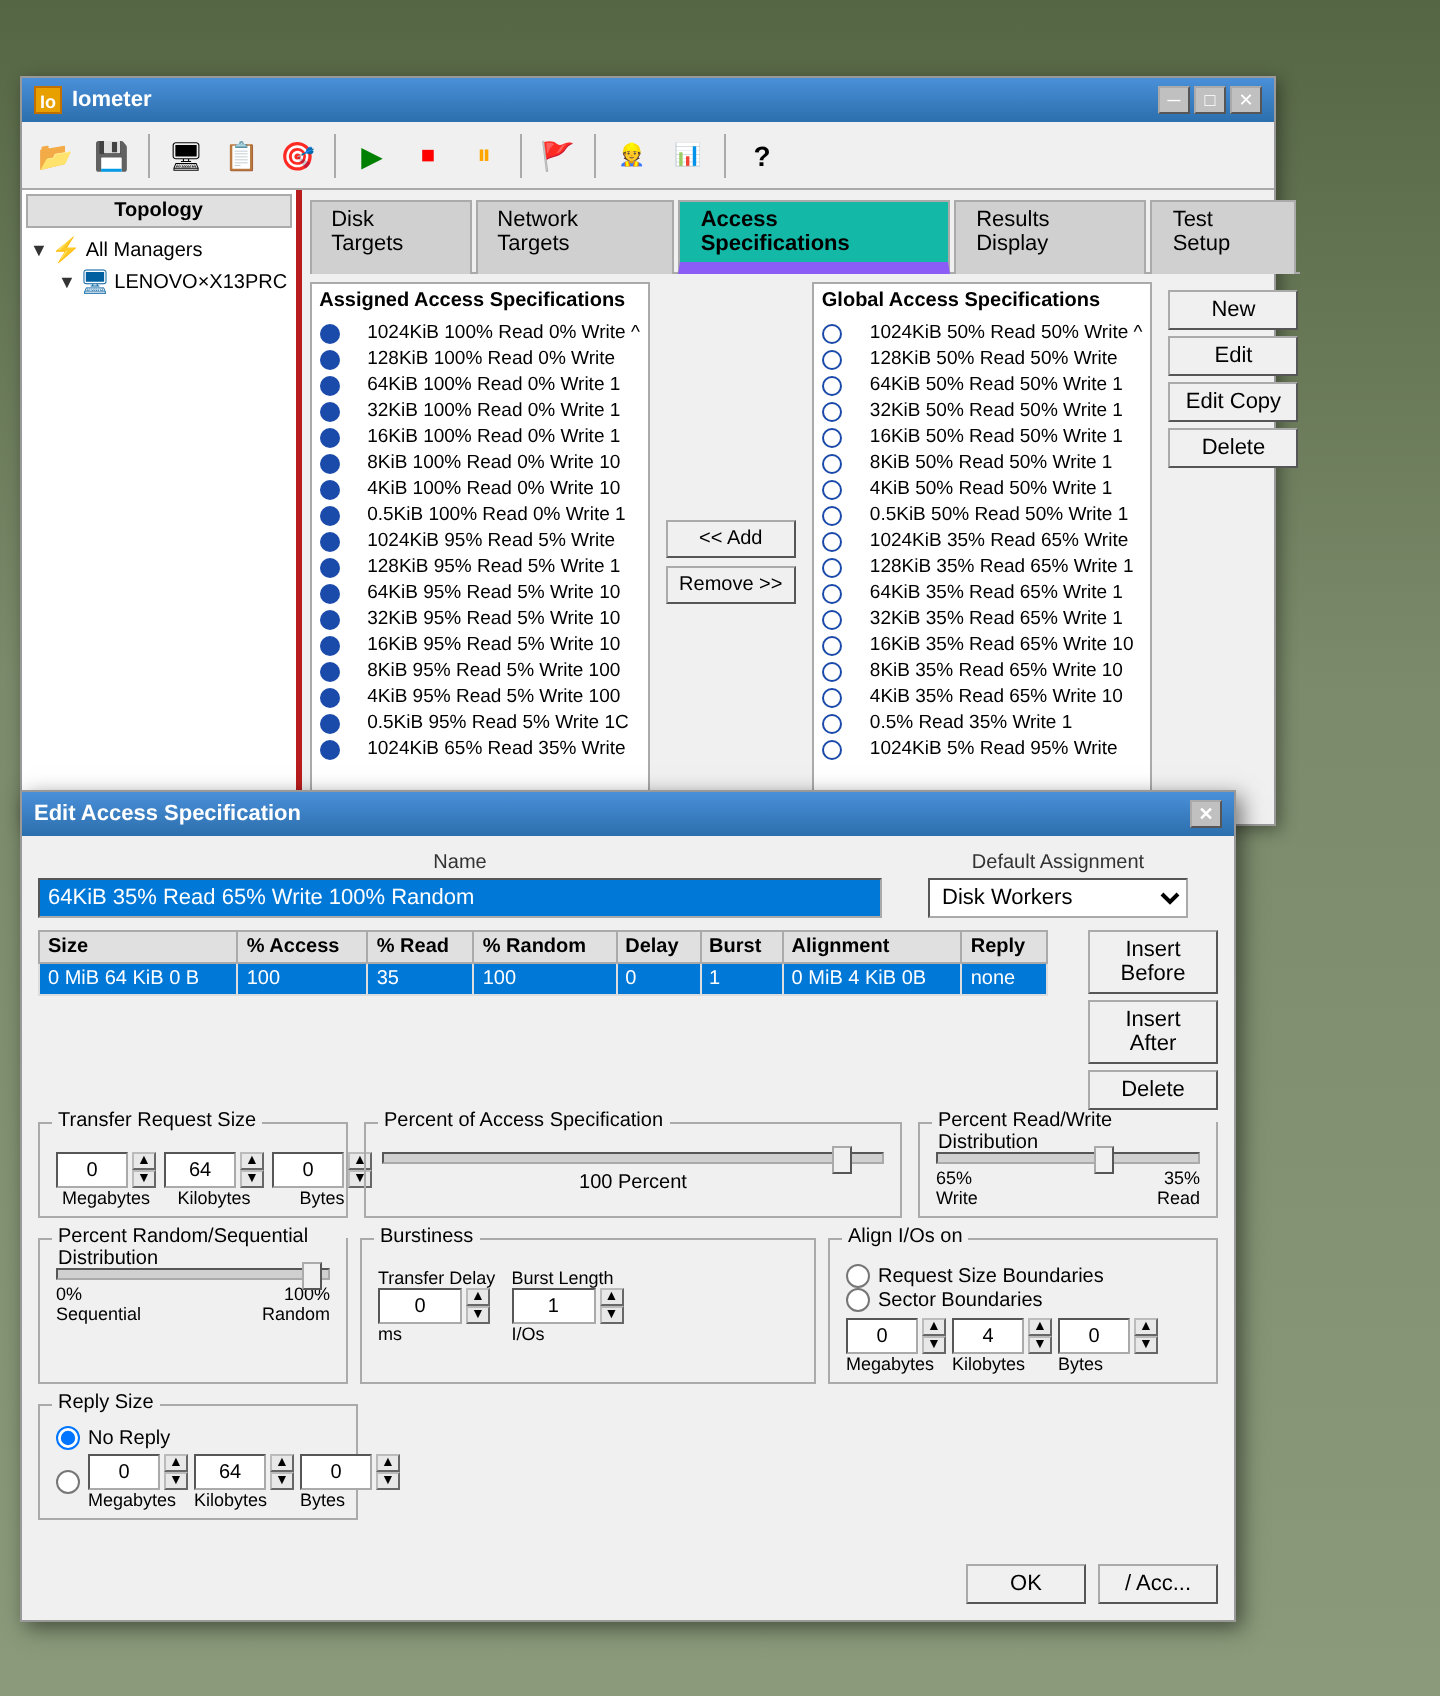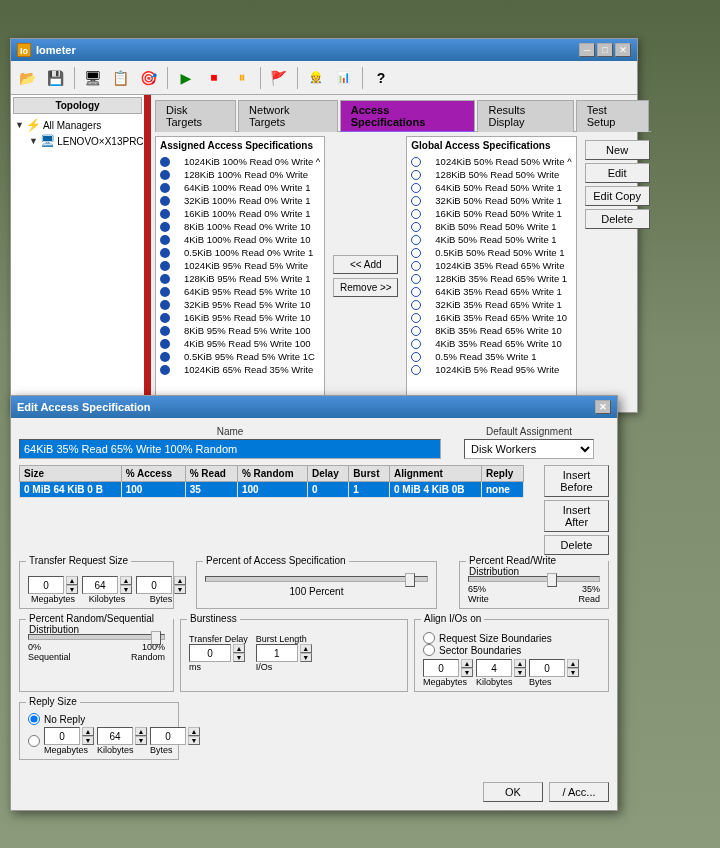--- a/index.html
+++ b/index.html
@@ -52,21 +52,21 @@
 
     
     .content-area {
       display: flex;
       height: calc(100% - 56px);
     }
 
     
     .topology-panel {
       width: 140px;
-      border-right: 7px solid #b91c1c;
+      border-right: 3px solid #b91c1c;
       background: white;
       padding: 2px;
     }
     .topology-header {
       background: #e0e0e0;
       border: 1px solid #aaa;
       text-align: center;
       padding: 2px;
       font-size: 10px;
       font-weight: bold;
@@ -102,23 +102,23 @@
       background: #d0d0d0;
       border: 1px solid #aaa;
       border-bottom: none;
       cursor: pointer;
       font-size: 11px;
       margin-right: 2px;
       position: relative;
       top: 1px;
     }
     .tab.active {
-      background: #a21caf;
+      background: #14b8a6;
       font-weight: bold;
-      border-bottom: 1px solid #8b5cf6;
+      border-bottom: 6px solid #8b5cf6;
       z-index: 1;
     }
 
     
     .specs-container {
       display: flex;
       gap: 4px;
       height: calc(100% - 30px);
     }
     .spec-panel {
@@ -247,21 +247,20 @@
       background: #e0e0e0;
       border: 1px solid #aaa;
       padding: 2px 4px;
       text-align: left;
       font-weight: bold;
     }
     .spec-table td {
       border: 1px solid #ddd;
       padding: 2px 4px;
       background: white;
-      font-weight: bold;
     }
     .spec-table tr.selected-row td { background: #0078d7; color: white; }
 
     
     .spinner-group {
       display: flex;
       align-items: center;
       gap: 2px;
     }
     .spinner-input {
@@ -641,21 +640,21 @@
           </tbody>
         </table>
       </div>
       <div class="insert-btn-group">
         <div class="action-btn">Insert Before</div>
         <div class="action-btn">Insert After</div>
         <div class="action-btn">Delete</div>
       </div>
     </div>
 
-    <div style="display:flex; gap:22px; margin-bottom:4px;">
+    <div style="display:flex; gap:8px; margin-bottom:4px;">
 
       <div class="section-box" style="width:155px;">
         <span class="section-box-label">Transfer Request Size</span>
         <div style="display:flex; gap:4px; margin-top:8px;">
           <div>
             <div class="spinner-group">
               <input type="text" class="spinner-input" value="0" style="">
               <div class="spinner-arrows">
                 <div class="spinner-arrow">▲</div>
                 <div class="spinner-arrow">▼</div>

